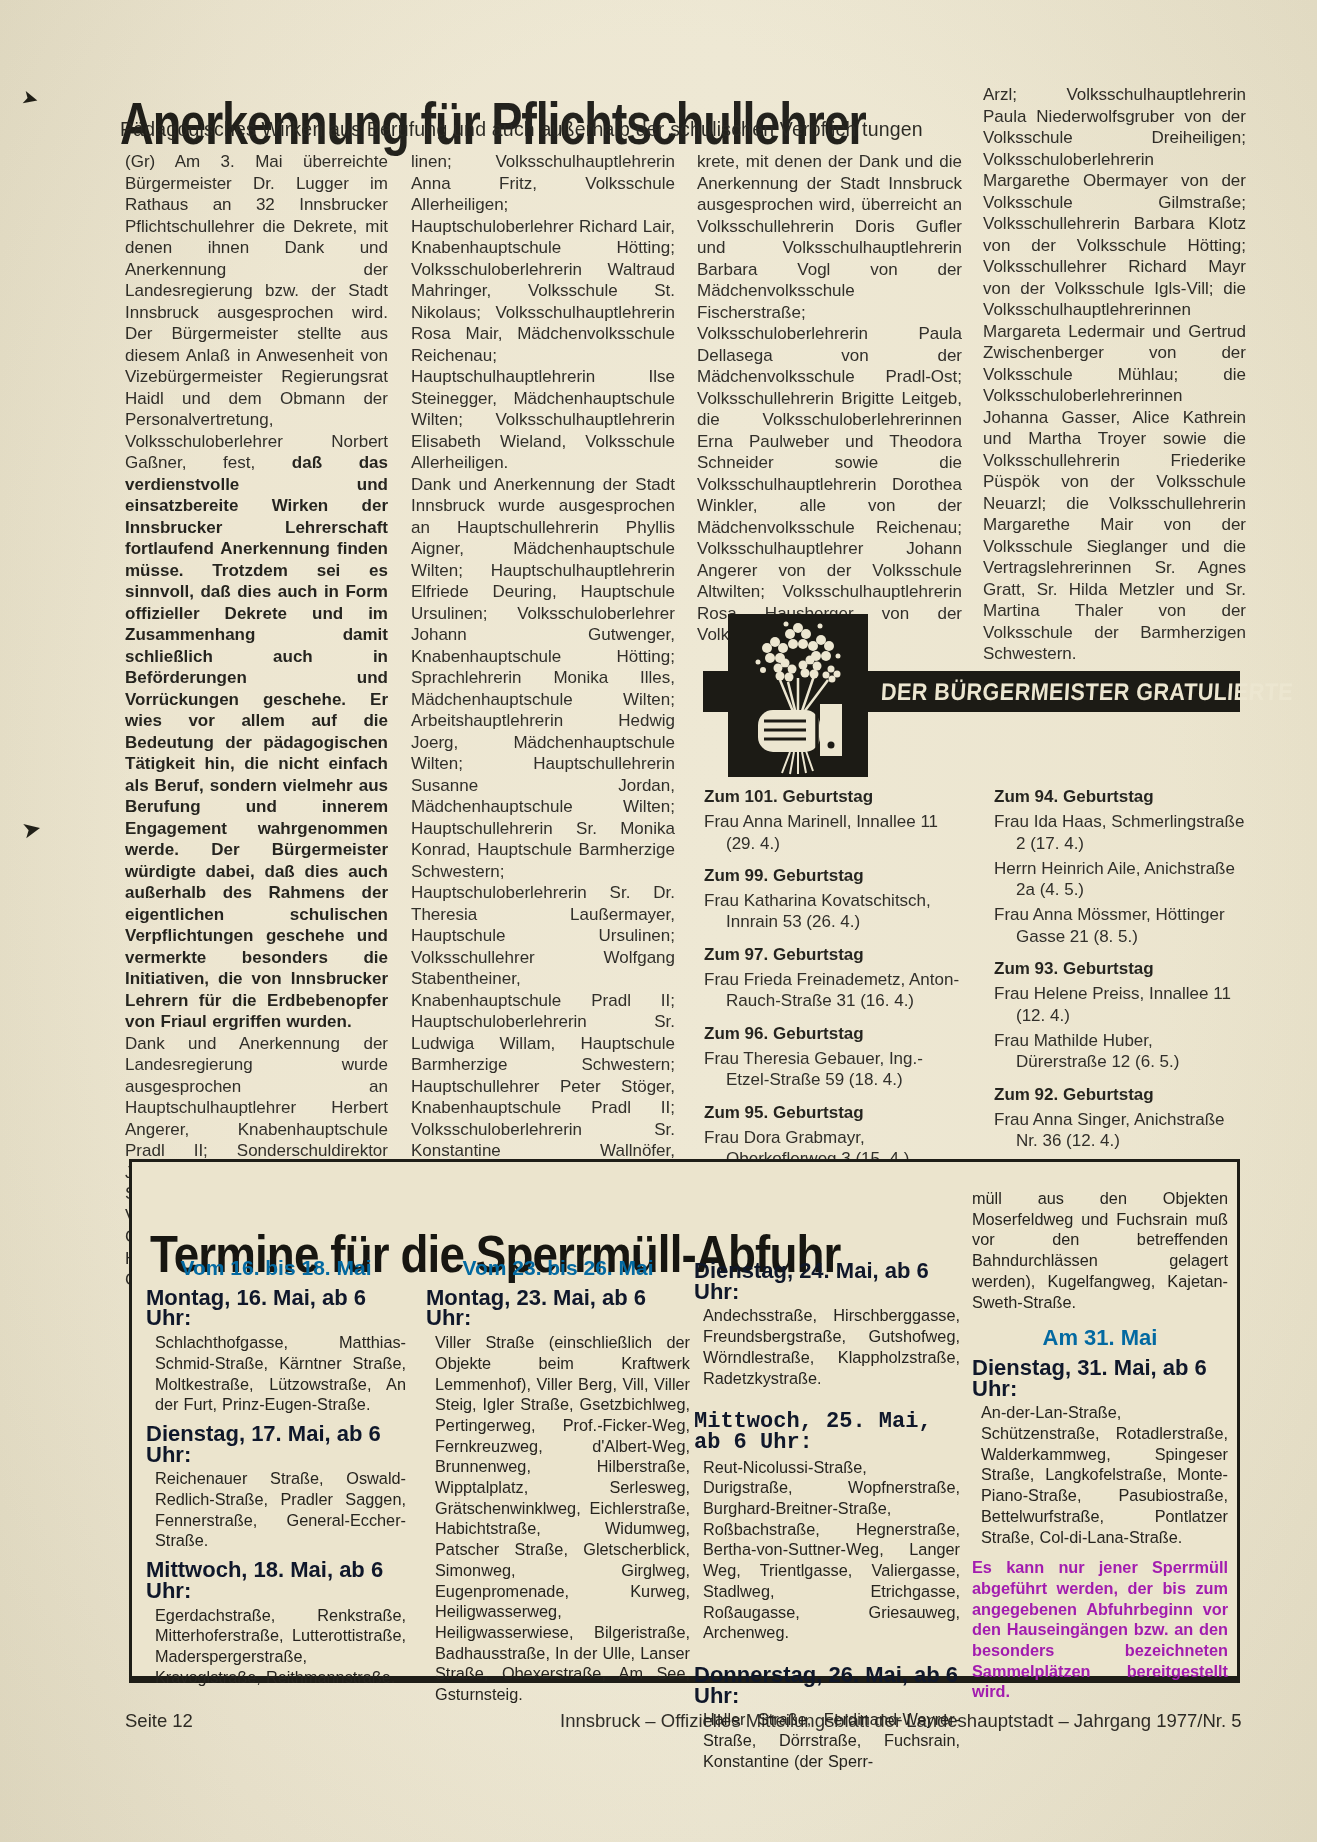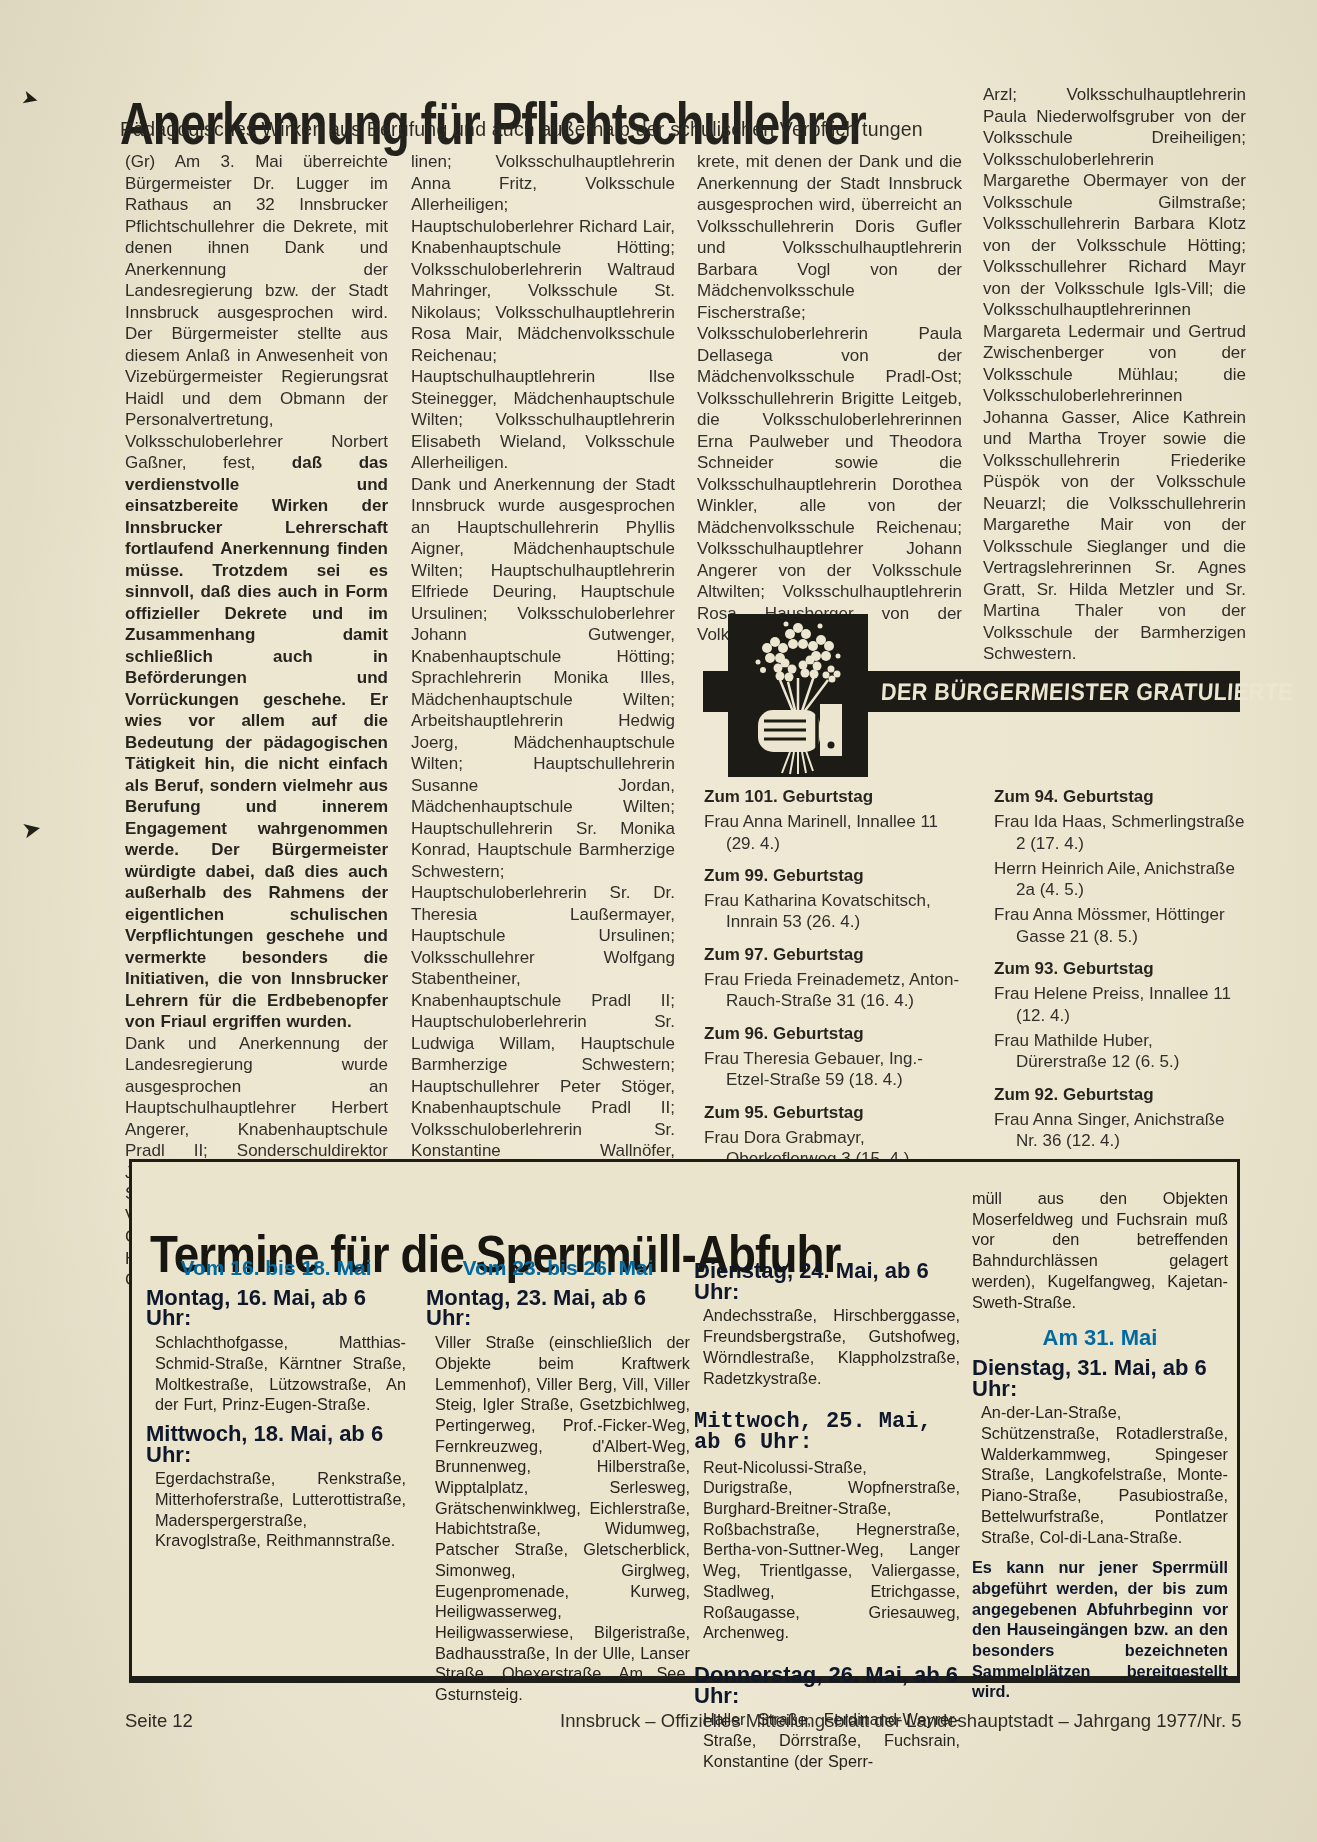--- a/index.html
+++ b/index.html
@@ -44,21 +44,21 @@
   }
   .t-title {
     position:absolute; left:18px; top:22px; font-weight:700; font-size:52px; line-height:54px;
     letter-spacing:-1px; white-space:nowrap; color:#171611;
     transform:scaleX(0.88); transform-origin:left top;
   }
   .t-col { position:absolute; font-size:16.3px; line-height:20.7px; box-sizing:border-box; }
   .t-header { font-weight:700; font-size:21px; text-align:center; margin:0 0 6px 0; color:#0369a1; }
   .t-day { font-weight:700; font-size:22px; margin:9px 0 3px 0; color:#0f172a; }
   .t-streets { text-align:justify; padding-left:9px; word-spacing:0.5px; }
-  .t-note { font-weight:700; text-align:justify; margin-top:10px; color:#0f172a; }
+  .t-note { font-weight:700; text-align:justify; margin-top:10px; color:#a21caf; }
 
   .footer-left  { left:125px; top:1710px; font-size:18.5px; }
   .footer-right { left:560px; top:1710px; font-size:18.5px; white-space:nowrap; }
 
   .margin-arrow { color:#17160f; font-size:20px; }
   .arrow-1 { left:22px; top:86px; transform:rotate(14deg); }
   .arrow-2 { left:22px; top:816px; transform:rotate(-12deg); font-size:23px; }
 </style>
 </head>
 <body>
@@ -200,20 +200,24 @@
 <div class="abs tbox">
   <h2 class="t-title">Termine für die Sperrmüll-Abfuhr</h2>
 
   <div class="t-col" style="left:14px; top:96px; width:260px;">
     <div class="t-header">Vom 16. bis 18. Mai</div>
     <div>
       <div class="t-day">Montag, 16. Mai, ab 6 Uhr:</div>
       <div class="t-streets">Schlachthofgasse, Matthias-Schmid-Straße, Kärntner Straße, Moltkestraße, Lützowstraße, An der Furt, Prinz-Eugen-Straße.</div>
     </div>
     <div>
+      <div class="t-day">Dienstag, 17. Mai, ab 6 Uhr:</div>
+      <div class="t-streets">Reichenauer Straße, Oswald-Redlich-Straße, Pradler Saggen, Fennerstraße, General-Eccher-Straße.</div>
+    </div>
+    <div>
       <div class="t-day">Mittwoch, 18. Mai, ab 6 Uhr:</div>
       <div class="t-streets">Egerdachstraße, Renkstraße, Mitterhoferstraße, Lutterottistraße, Maderspergerstraße, Kravoglstraße, Reithmannstraße.</div>
     </div>
   </div>
 
   <div class="t-col" style="left:294px; top:96px; width:264px;">
     <div class="t-header">Vom 23. bis 26. Mai</div>
     <div>
       <div class="t-day">Montag, 23. Mai, ab 6 Uhr:</div>
       <div class="t-streets">Viller Straße (einschließlich der Objekte beim Kraftwerk Lemmenhof), Viller Berg, Vill, Viller Steig, Igler Straße, Gsetzbichlweg, Pertingerweg, Prof.-Ficker-Weg, Fernkreuzweg, d'Albert-Weg, Brunnenweg, Hilberstraße, Wipptalplatz, Serlesweg, Grätschenwinklweg, Eichlerstraße, Habichtstraße, Widumweg, Patscher Straße, Gletscherblick, Simonweg, Girglweg, Eugenpromenade, Kurweg, Heiligwasserweg, Heiligwasserwiese, Bilgeristraße, Badhausstraße, In der Ulle, Lanser Straße, Obexerstraße, Am See, Gsturnsteig.</div>

